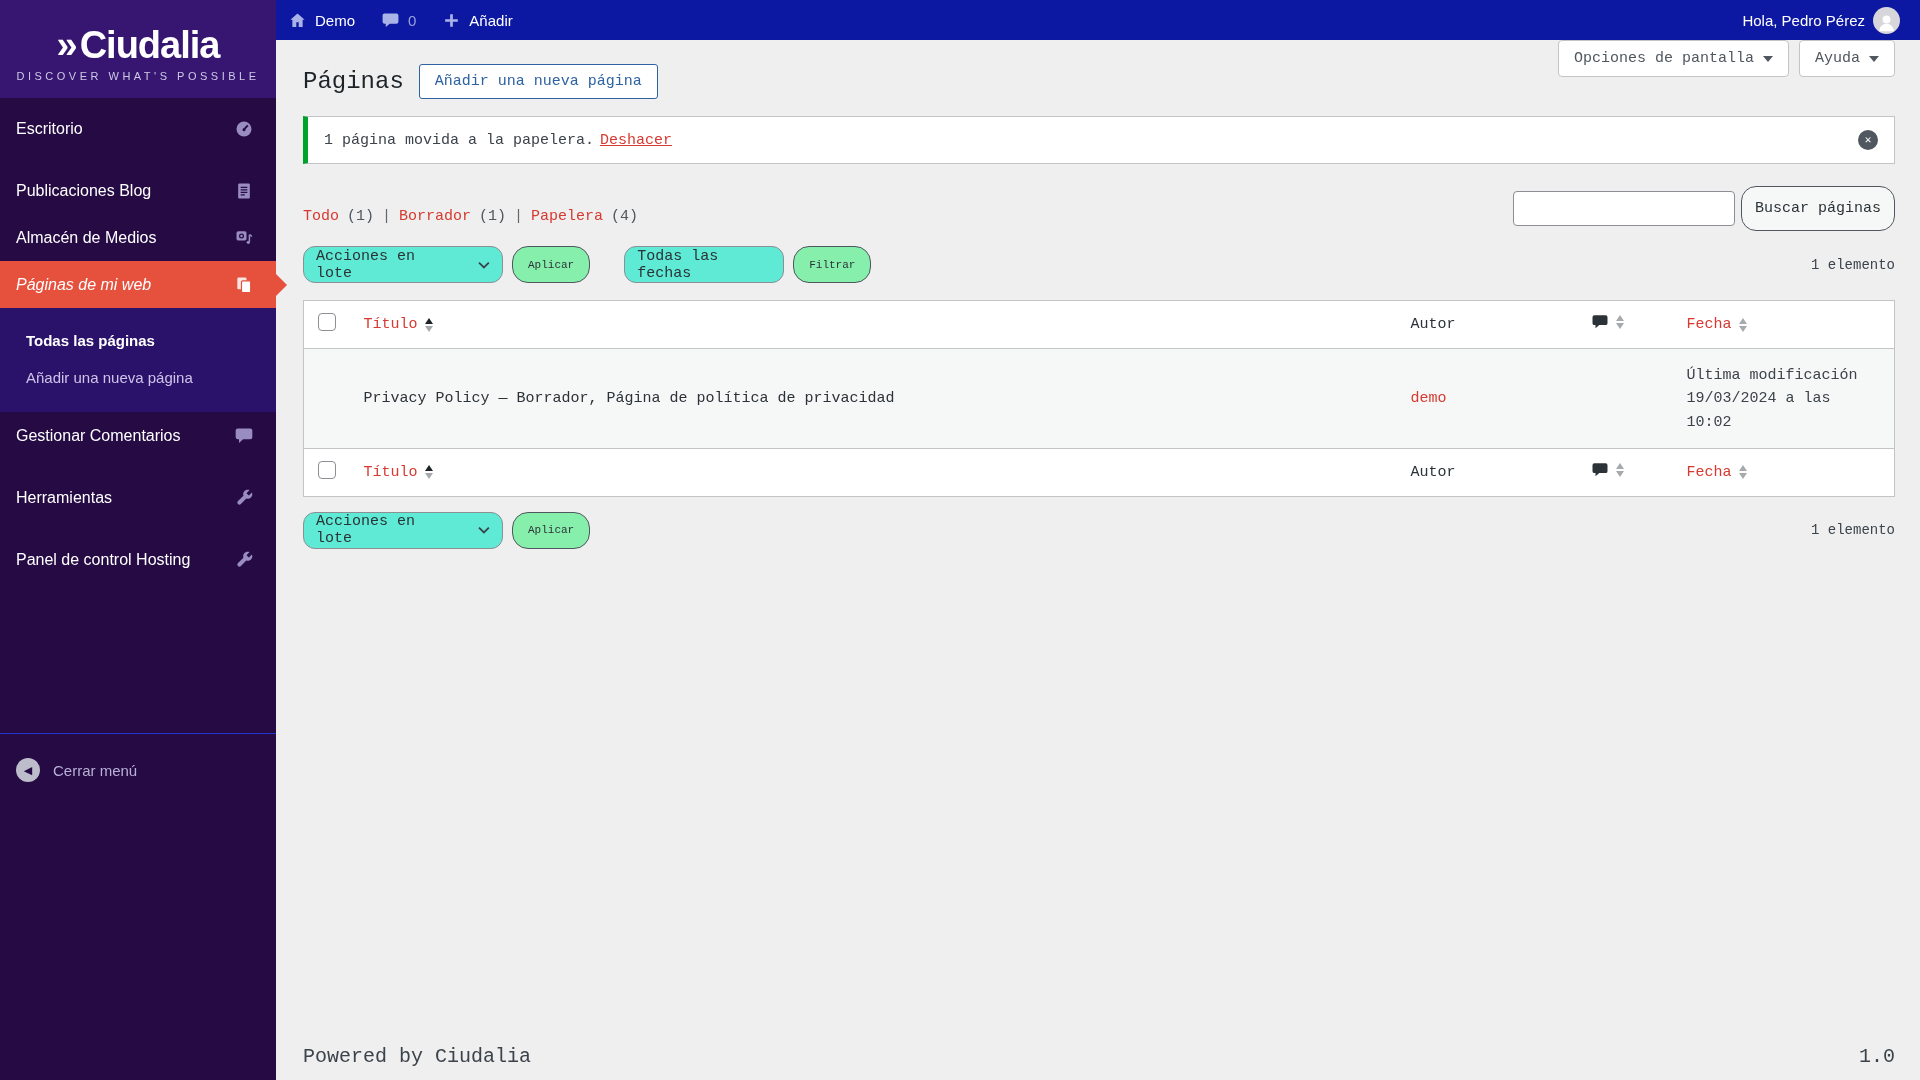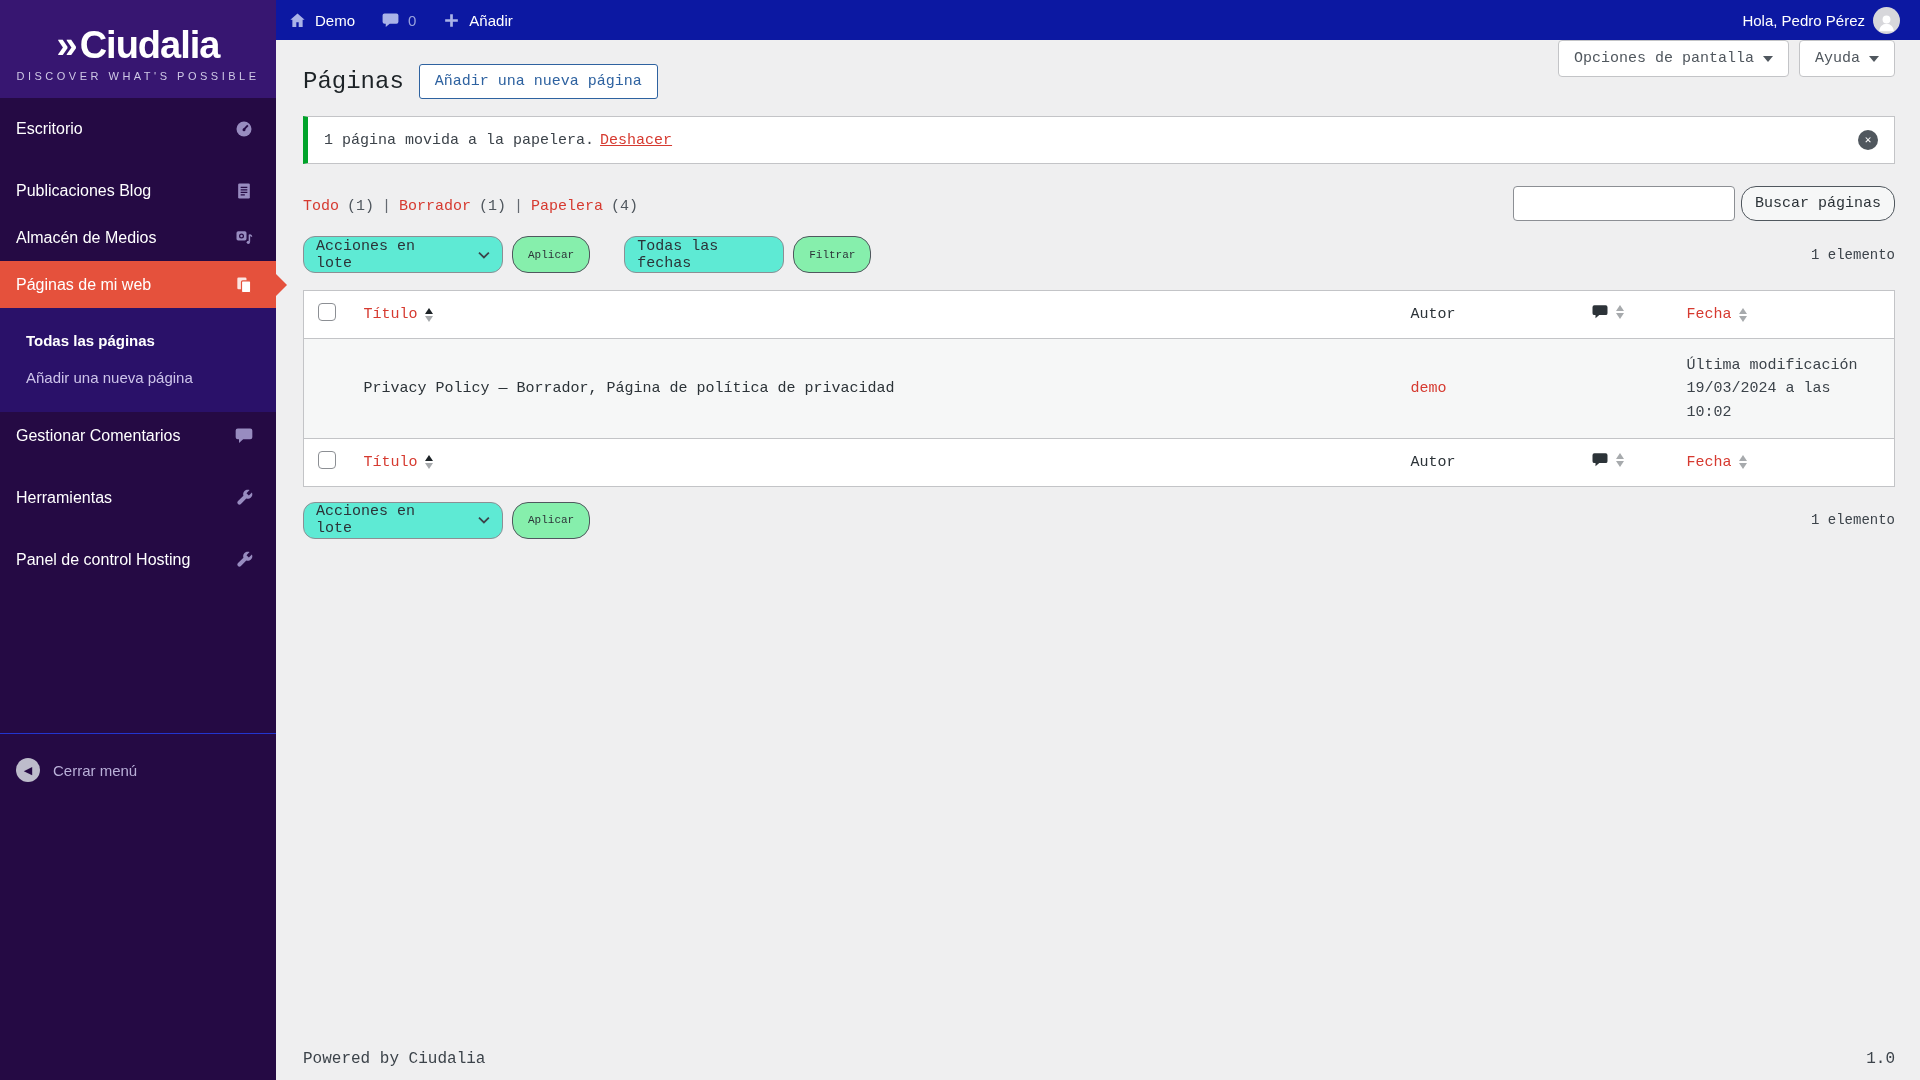--- a/index.html
+++ b/index.html
@@ -23,21 +23,21 @@
   .logo-block { height: 98px; background: #371671; display: flex; flex-direction: column;
     align-items: center; justify-content: center; padding-top: 10px; }
   .logo-line { color: #fff; font-size: 38px; font-weight: bold; letter-spacing: -1px; line-height: 1; }
   .logo-mark { margin-right: 3px; }
   .logo-tagline { color: #cfc9e6; font-size: 11px; letter-spacing: 3.5px; margin-top: 6px; }
   .menu { padding-top: 7px; }
   .menu-item { height: 47px; display: flex; align-items: center; justify-content: space-between;
     padding: 0 22px 0 16px; color: #fff; font-size: 16px; cursor: pointer; position: relative; }
   .menu-item .mi-icon { width: 20px; height: 20px; color: #988cc0; flex: 0 0 auto; }
   .menu-item .mi-icon svg { width: 20px; height: 20px; fill: currentColor; display: block; }
-  .menu-item.active { background: #e5513c; }
+  .menu-item.active { background: #e5513c; font-style: italic; }
   .menu-item.active .mi-icon { color: #ffffff; }
   .menu-item.active::after { content: ""; position: absolute; left: 100%; top: 50%;
     transform: translateY(-50%); border: 11px solid transparent; border-left: 11px solid #e5513c; }
   .sep-space { height: 15px; }
   .submenu { background: #2a1169; padding: 14px 0 16px 0; }
   .submenu-item { padding: 10px 16px 10px 26px; font-size: 15px; color: #cdc4ea; cursor: pointer; }
   .submenu-item.current { color: #fff; font-weight: bold; }
   .collapse-wrap { position: absolute; left: 0; right: 0; top: 733px; border-top: 1px solid #2335cf; padding-top: 24px; }
   .collapse-row { display: flex; align-items: center; gap: 13px; padding: 0 16px; cursor: pointer; }
   .collapse-icon { width: 24px; height: 24px; border-radius: 50%; background: #bdbccb; color: #250a44;
@@ -66,21 +66,21 @@
     color: #fff; font-size: 11px; line-height: 1; display: flex; align-items: center; justify-content: center; cursor: pointer; }
 
   .list-controls-row { margin-top: 22px; display: flex; justify-content: space-between; align-items: flex-end; }
   .views { font-size: 15px; display: flex; align-items: center; gap: 8px; padding-bottom: 6px; }
   .views a { color: #d63a30; text-decoration: none; cursor: pointer; }
   .views .vcount { color: #50575e; }
   .views .vsep { color: #646970; }
   .search-box { display: flex; align-items: center; gap: 6px; }
   .search-input { width: 222px; height: 35px; border: 1px solid #8c8f94; border-radius: 4px;
     background: #fff; font-size: 15px; padding: 0 8px; font-family: inherit; }
-  .search-btn { height: 35px; background: #f6f7f7; border: 1px solid #50575e; border-radius: 15px;
+  .search-btn { height: 45px; background: #f6f7f7; border: 1px solid #50575e; border-radius: 15px;
     color: #2c3338; font-size: 15px; padding: 0 13px; cursor: pointer; font-family: inherit; }
 
   .tablenav { margin-top: 15px; display: flex; justify-content: space-between; align-items: center; }
   .tn-left { display: flex; align-items: center; gap: 9px; }
   .select { background: #5eead4; border: 1px solid #8c8f94; border-radius: 12px; height: 37px;
     display: flex; align-items: center; justify-content: space-between; gap: 20px;
     padding: 1px 12px; font-size: 15px; color: #2c3338; cursor: pointer; }
   .select.wide { width: 200px; }
   .select.dates { width: 160px; margin-left: 25px; flex-direction: column; }
   .chev { width: 12px; height: 8px; stroke: #3c434a; stroke-width: 1.8; fill: none; }
@@ -109,21 +109,21 @@
   .arr.down { border-top: 6px solid #a7aaad; }
   .arr.up.dark { border-bottom-color: #1d2327; }
   .bubble-icon { width: 18px; height: 18px; fill: #2c3338; vertical-align: middle; }
   tbody tr { background: #f6f7f7; }
   tbody td { padding: 15px 10px 14px 10px; vertical-align: top; }
   .row-title { color: #2c3338; font-weight: 500; }
   .author-link { color: #d63a30; text-decoration: none; cursor: pointer; }
   .date-cell { color: #3c434a; line-height: 1.55; }
 
   .page-footer { position: absolute; left: 27px; right: 25px; bottom: 12px;
-    display: flex; justify-content: space-between; font-size: 16px; color: #3c434a; }
+    display: flex; justify-content: space-between; font-size: 20px; color: #3c434a; }
 </style>
 </head>
 <body>
 
 <div class="admin-bar">
   <div class="ab-group">
     <div class="ab-item">
       <svg viewBox="0 0 24 24">
           <path d="M12 3.2 3 11h2.5v9.3h5v-6h3v6h5V11H21z"></path>
         </svg>

